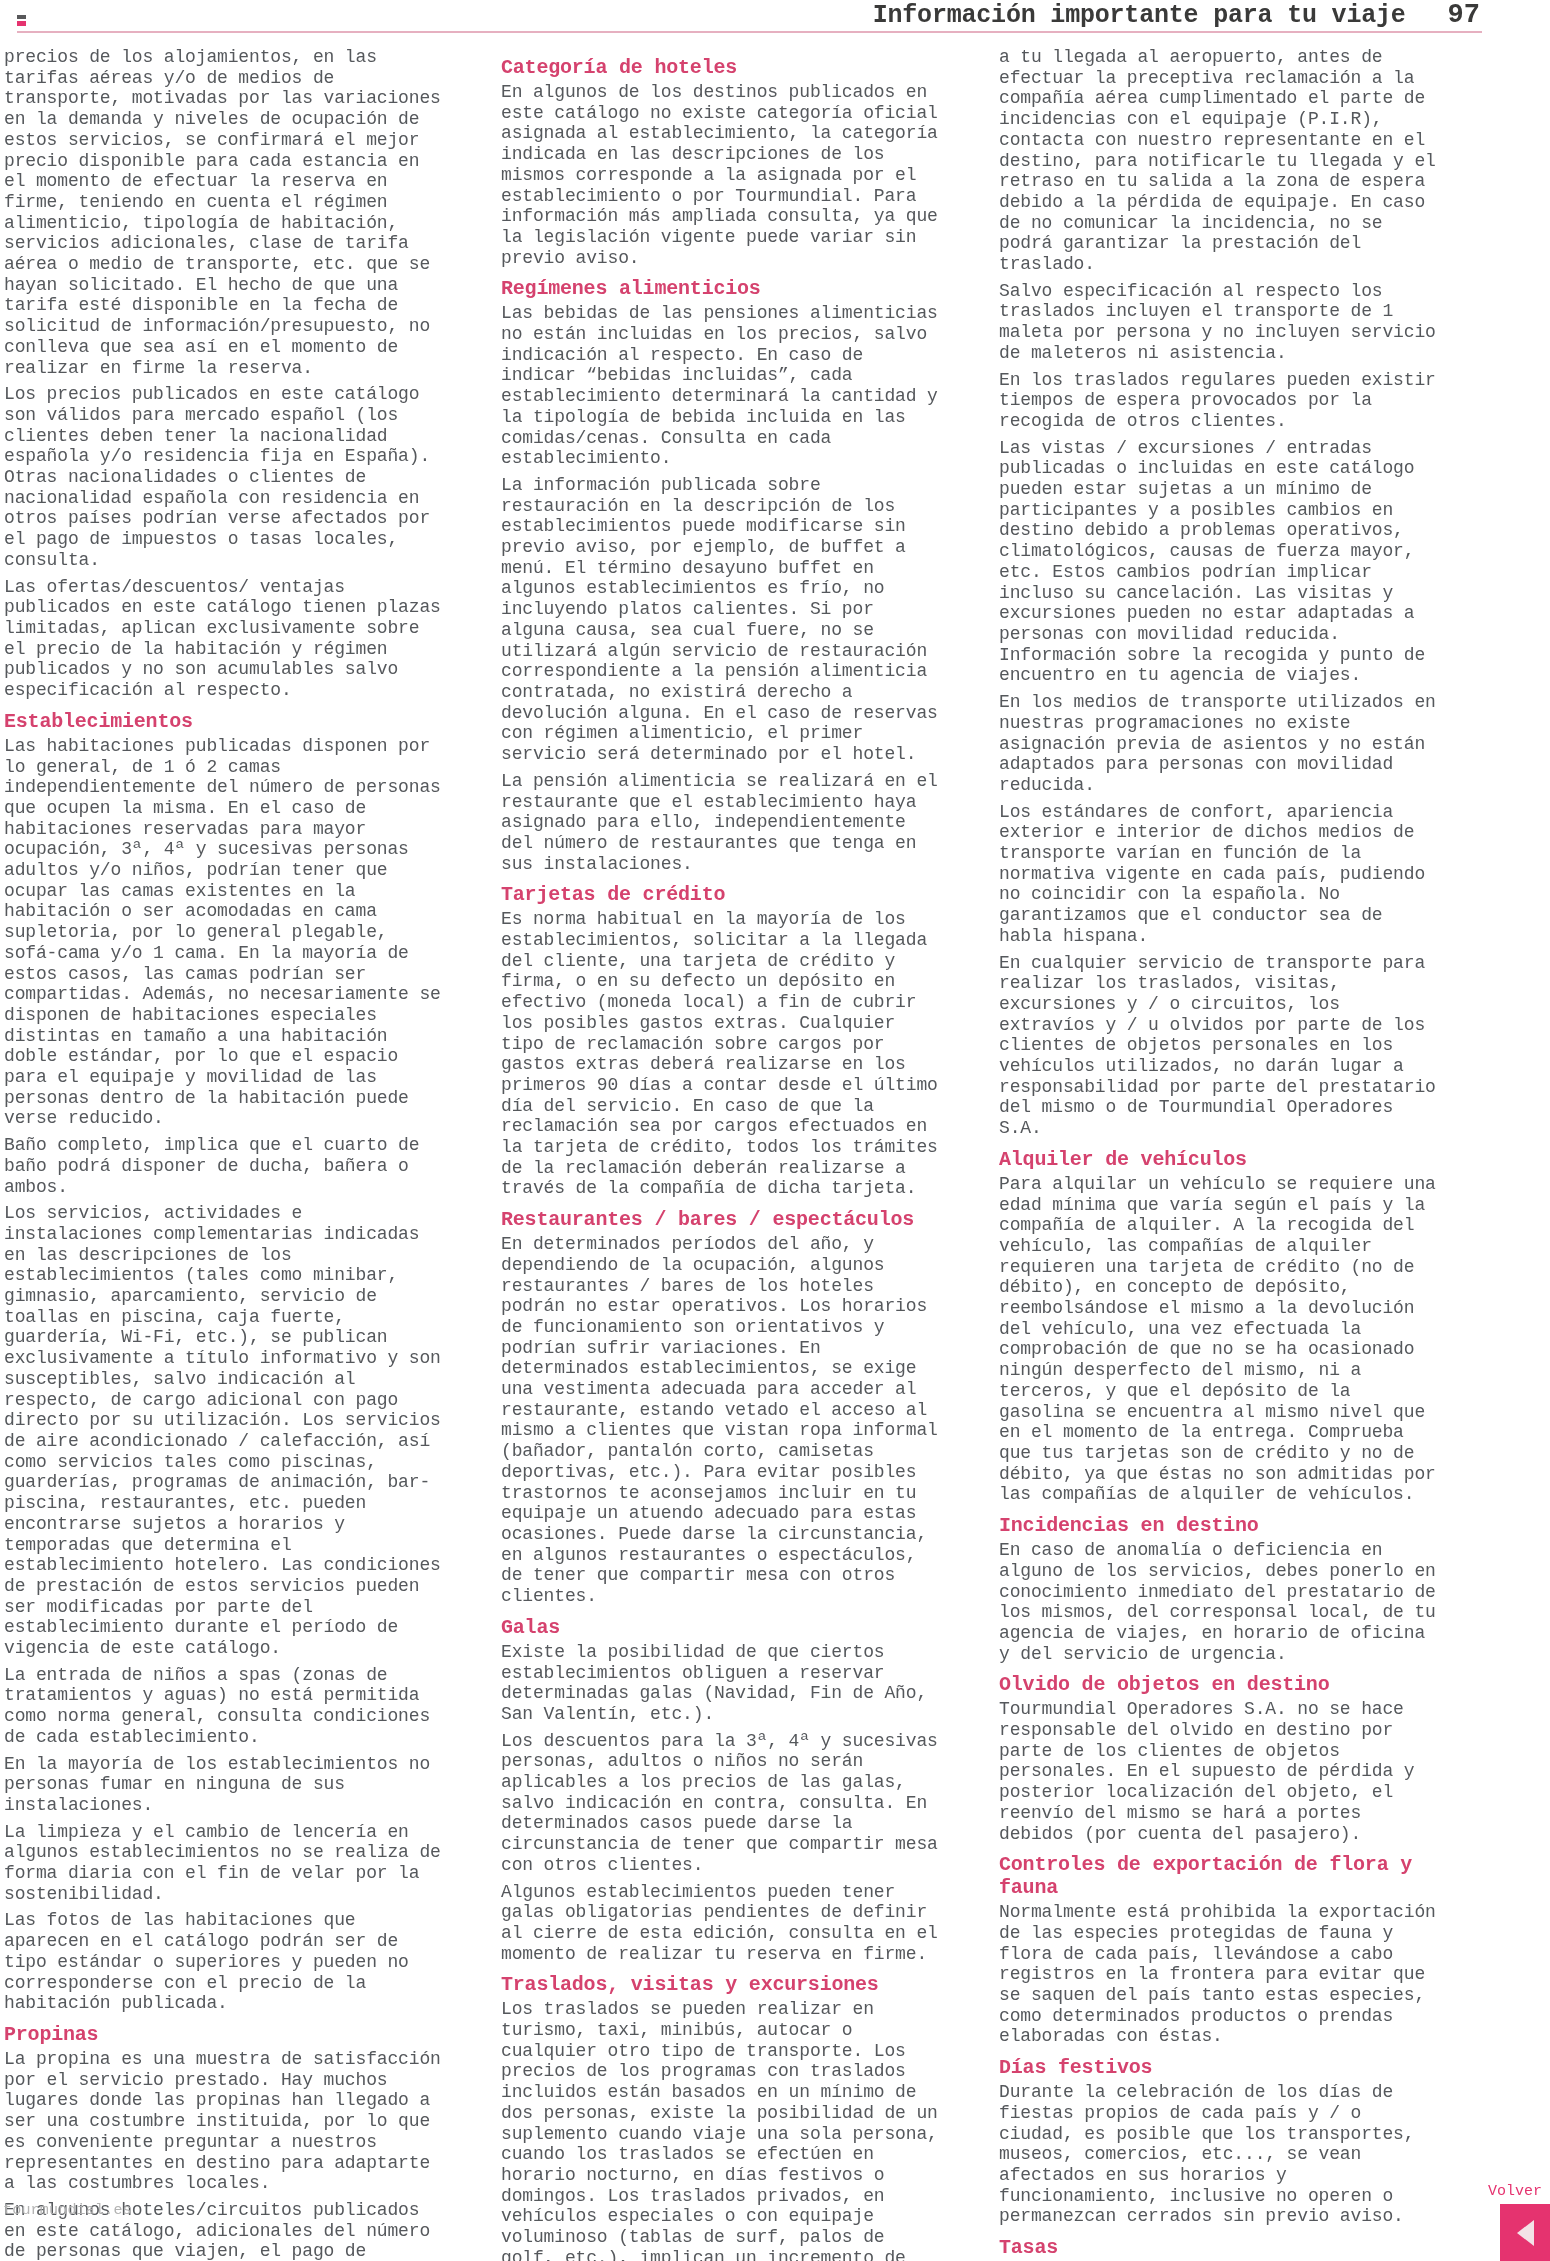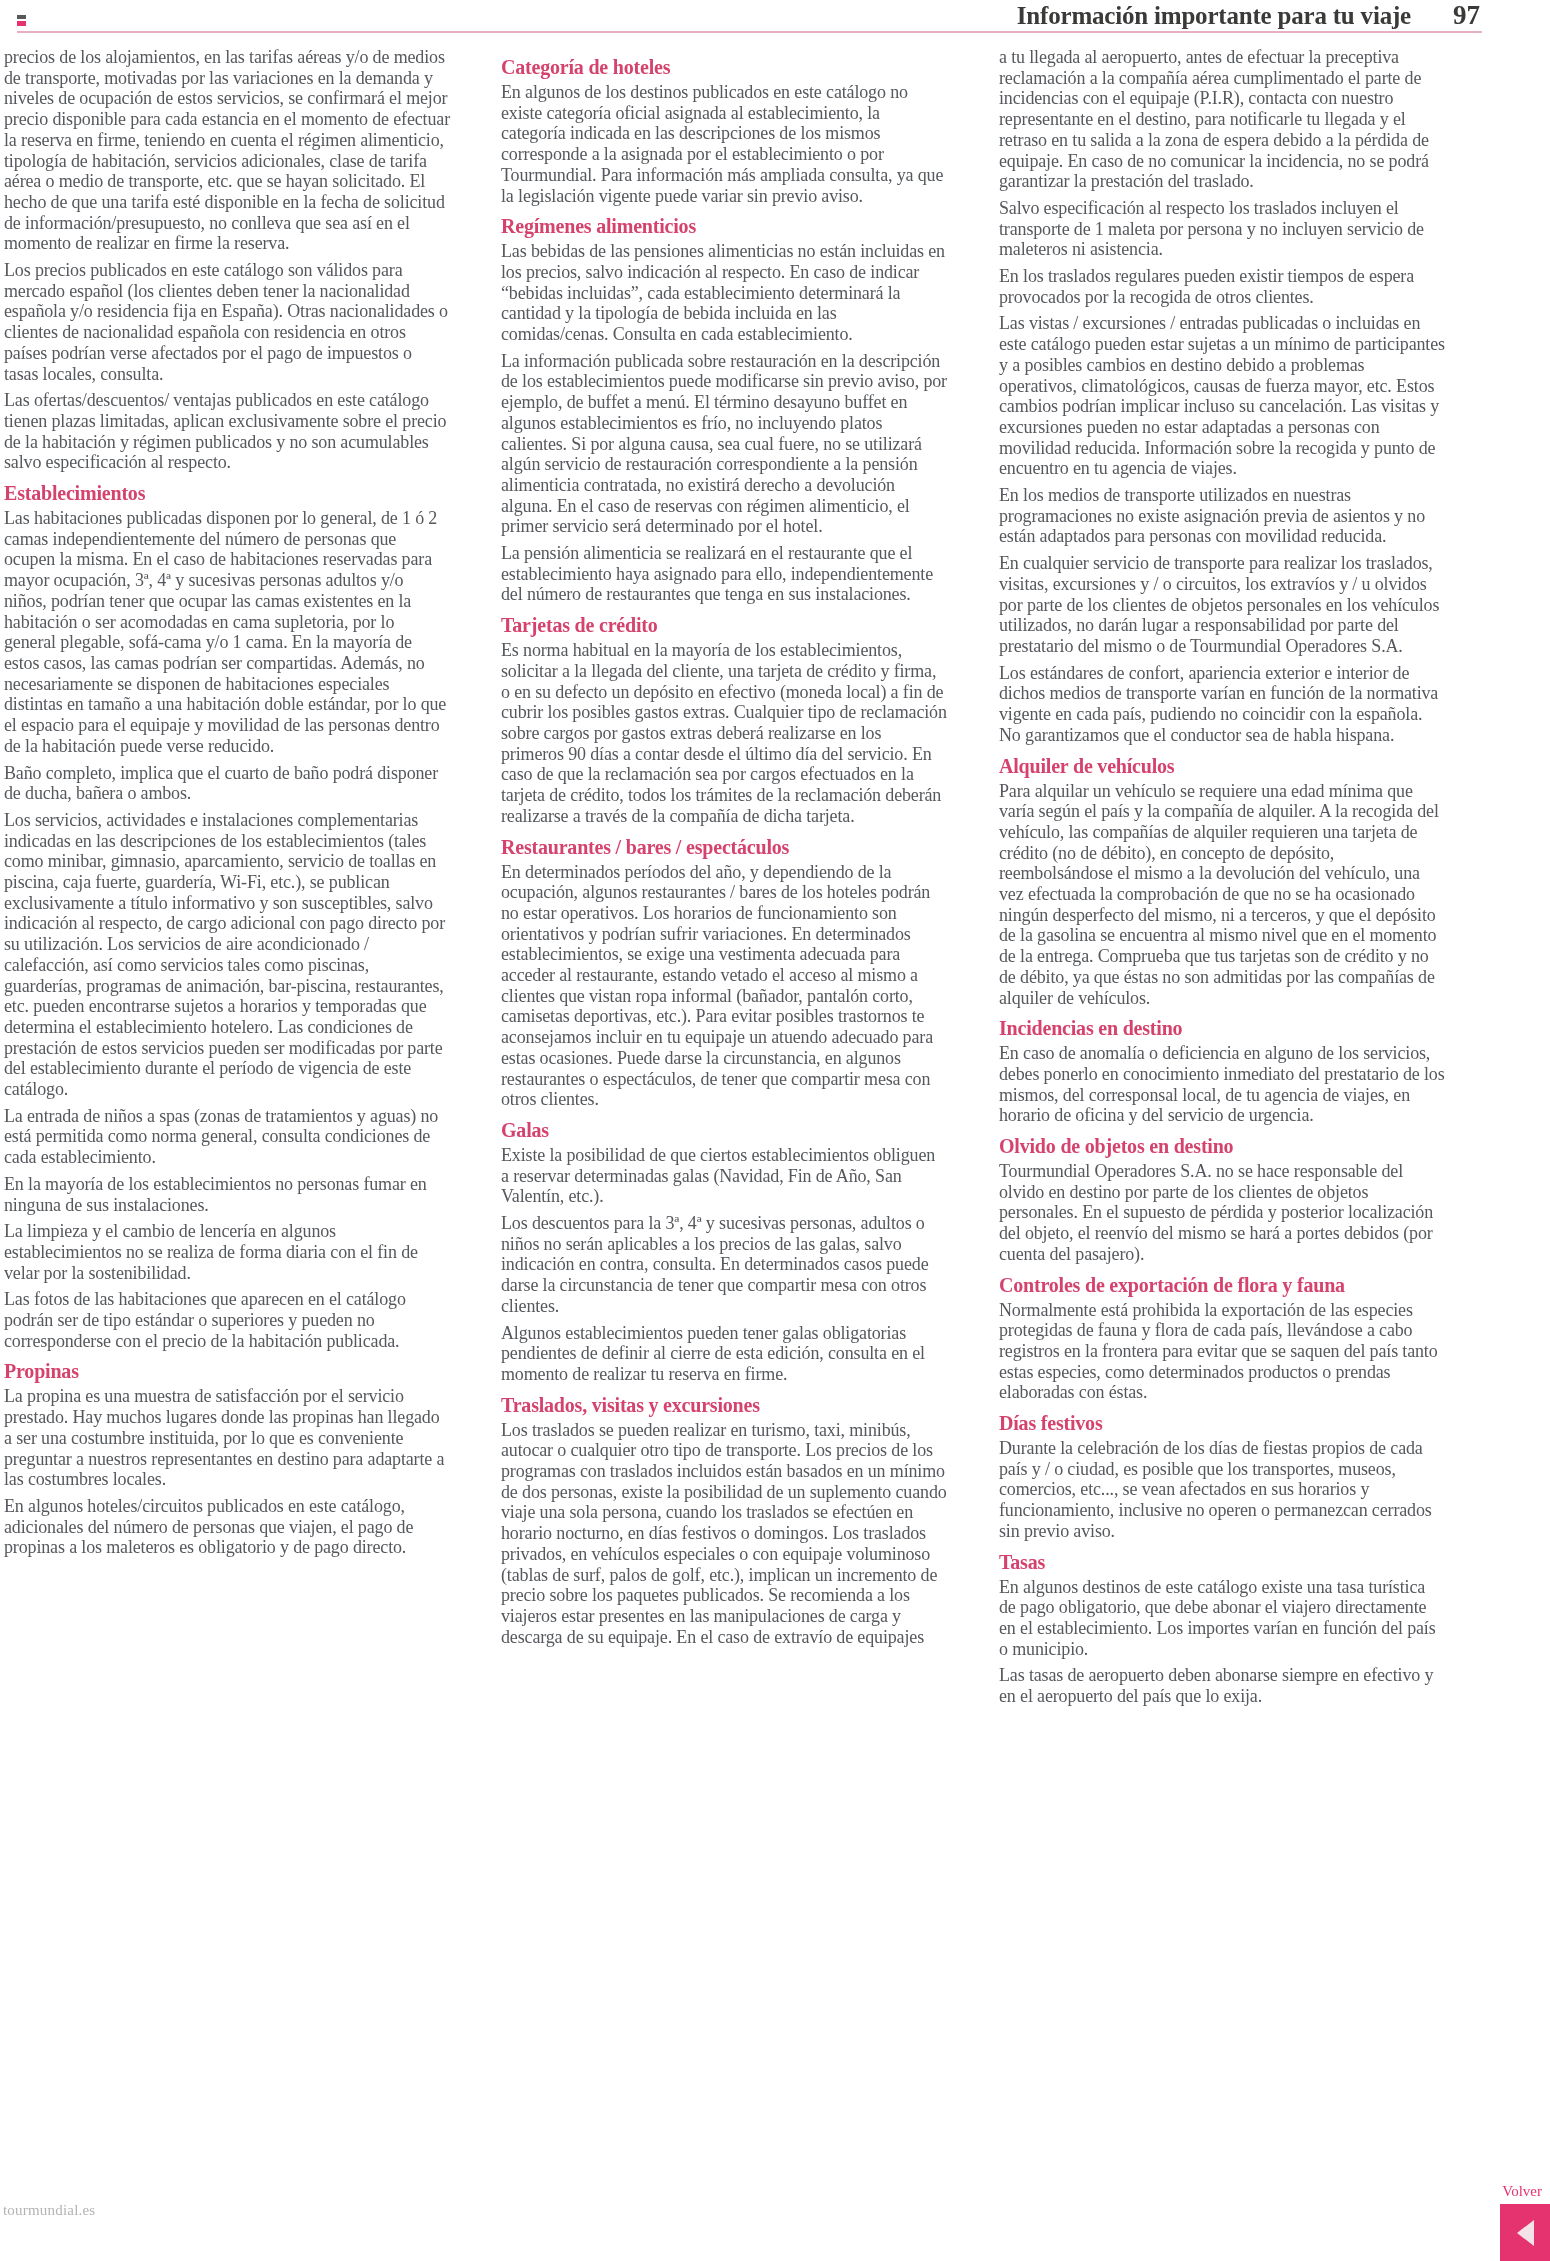--- a/index.html
+++ b/index.html
@@ -8,21 +8,21 @@
     --body-text:#55585c;
     --header-text:#3a3a39;
     --rule-pink:#e6b0c0;
     --muted-gray:#b3b3b3;
   }
   html,body{margin:0;padding:0;background:#ffffff;}
   .page{
     position:relative;
     width:1550px;height:2261px;
     background:#ffffff;
-    font-family:Liberation Serif, serif;
+    font-family:Liberation Mono, monospace;
     overflow:hidden;
   }
   
   .logo-mark{position:absolute;left:17px;top:15px;width:10px;height:12px;}
   .logo-mark .bar-top{width:9px;height:4px;background:#58585a;}
   .logo-mark .bar-bot{width:9px;height:5px;background:var(--footer-pink);margin-top:2px;}
   .header-group{
     position:absolute;top:0px;right:70px;
     display:flex;align-items:baseline;gap:42px;
     color:var(--header-text);font-weight:bold;
@@ -127,22 +127,22 @@
       <p class="body-p">Algunos establecimientos pueden tener galas obligatorias pendientes de definir al cierre de esta edición, consulta en el momento de realizar tu reserva en firme.</p>
       <h3 class="sec-heading">Traslados, visitas y excursiones</h3>
       <p class="body-p">Los traslados se pueden realizar en turismo, taxi, minibús, autocar o cualquier otro tipo de transporte.  Los precios de los programas con traslados incluidos están basados en un mínimo de dos personas, existe la posibilidad de un suplemento cuando viaje una sola persona, cuando los traslados se efectúen en horario nocturno, en días festivos o domingos. Los traslados privados, en vehículos especiales o con equipaje voluminoso (tablas de surf, palos de golf, etc.), implican un incremento de precio sobre los paquetes publicados. Se recomienda a los viajeros estar presentes en las manipulaciones de carga y descarga de su equipaje. En el caso de extravío de equipajes</p>
     </div>
   <div class="col col-3">
       <p class="body-p">a tu llegada al aeropuerto, antes de efectuar la preceptiva reclamación a la compañía aérea cumplimentado el parte de incidencias con el equipaje (P.I.R), contacta con nuestro representante en el destino, para notificarle tu llegada y el retraso en tu salida a la zona de espera debido a la pérdida de equipaje. En caso de no comunicar la incidencia, no se podrá garantizar la prestación del traslado.</p>
       <p class="body-p">Salvo especificación al respecto los traslados incluyen el transporte de 1 maleta por persona y no incluyen servicio de maleteros ni asistencia.</p>
       <p class="body-p">En los traslados regulares pueden existir tiempos de espera provocados por la recogida de otros clientes.</p>
       <p class="body-p">Las vistas / excursiones / entradas publicadas o incluidas en este catálogo pueden estar sujetas a un mínimo de participantes y a posibles cambios en destino debido a problemas operativos, climatológicos, causas de fuerza mayor,  etc. Estos cambios podrían implicar incluso su cancelación. Las visitas y excursiones pueden no estar adaptadas a personas con movilidad reducida.  Información sobre la recogida y punto de encuentro en tu agencia de viajes.</p>
       <p class="body-p">En los medios de transporte utilizados en nuestras programaciones no existe asignación previa de asientos y no están adaptados para personas con movilidad reducida.</p>
+      <p class="body-p">Los estándares de confort, apariencia exterior e interior de dichos medios de transporte varían en función de la normativa vigente en cada país, pudiendo no coincidir con la española. No garantizamos que el conductor sea de habla hispana.</p>
       <p class="body-p">En cualquier servicio de transporte para realizar los traslados, visitas, excursiones y / o circuitos, los extravíos y / u olvidos por parte de los clientes de objetos personales en los vehículos utilizados, no darán lugar a responsabilidad por parte del prestatario del mismo o de Tourmundial Operadores S.A.</p>
-      <p class="body-p">Los estándares de confort, apariencia exterior e interior de dichos medios de transporte varían en función de la normativa vigente en cada país, pudiendo no coincidir con la española. No garantizamos que el conductor sea de habla hispana.</p>
       <h3 class="sec-heading">Alquiler de vehículos</h3>
       <p class="body-p">Para alquilar un vehículo se requiere una edad mínima que varía según el país y la compañía de alquiler. A la recogida del vehículo, las compañías de alquiler requieren una tarjeta de crédito (no de débito), en concepto de depósito, reembolsándose el mismo a la devolución del vehículo, una vez efectuada la comprobación de que no se ha ocasionado ningún desperfecto del mismo, ni a terceros, y que el depósito de la gasolina se encuentra al mismo nivel que en el momento de la entrega. Comprueba que tus tarjetas son de crédito y no de débito, ya que éstas no son admitidas por las compañías de alquiler de vehículos.</p>
       <h3 class="sec-heading">Incidencias en destino</h3>
       <p class="body-p">En caso de anomalía o deficiencia en alguno de los servicios, debes ponerlo en conocimiento inmediato del prestatario de los mismos, del corresponsal local, de tu agencia de viajes, en horario de oficina y del servicio de urgencia.</p>
       <h3 class="sec-heading">Olvido de objetos en destino</h3>
       <p class="body-p">Tourmundial Operadores S.A. no se hace responsable del olvido en destino por parte de los clientes de objetos personales. En el supuesto de pérdida y posterior localización del objeto, el reenvío del mismo se hará a portes debidos (por cuenta del pasajero).</p>
       <h3 class="sec-heading">Controles de exportación de flora y fauna</h3>
       <p class="body-p">Normalmente está prohibida la exportación de las especies protegidas de fauna y flora de cada país, llevándose a cabo registros en la frontera para evitar que se saquen del país tanto estas especies, como determinados productos o prendas elaboradas con éstas.</p>
       <h3 class="sec-heading">Días festivos</h3>
       <p class="body-p">Durante la celebración de los días de fiestas propios de cada país y / o ciudad, es posible que los transportes, museos, comercios, etc..., se vean afectados en sus horarios y funcionamiento, inclusive no operen o permanezcan cerrados sin previo aviso.</p>

